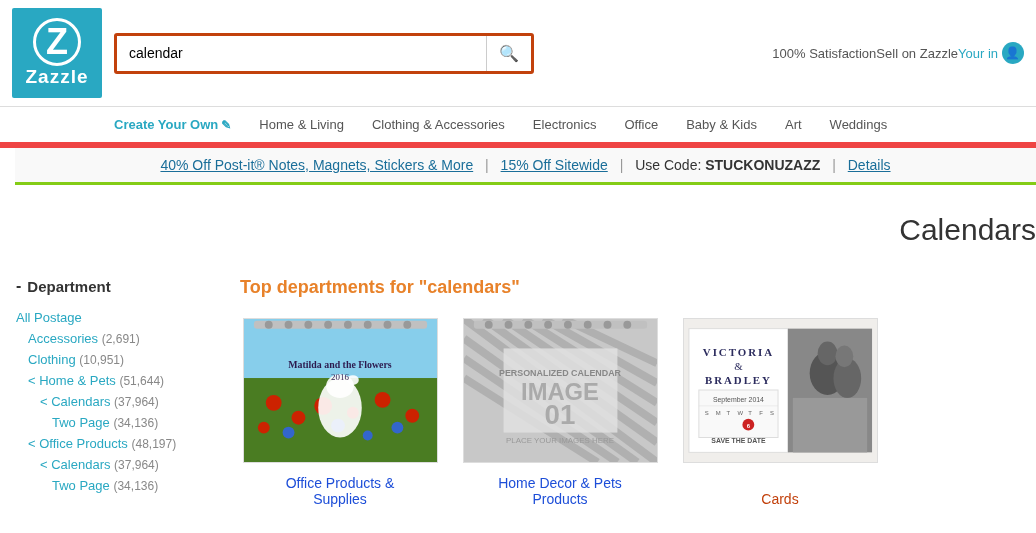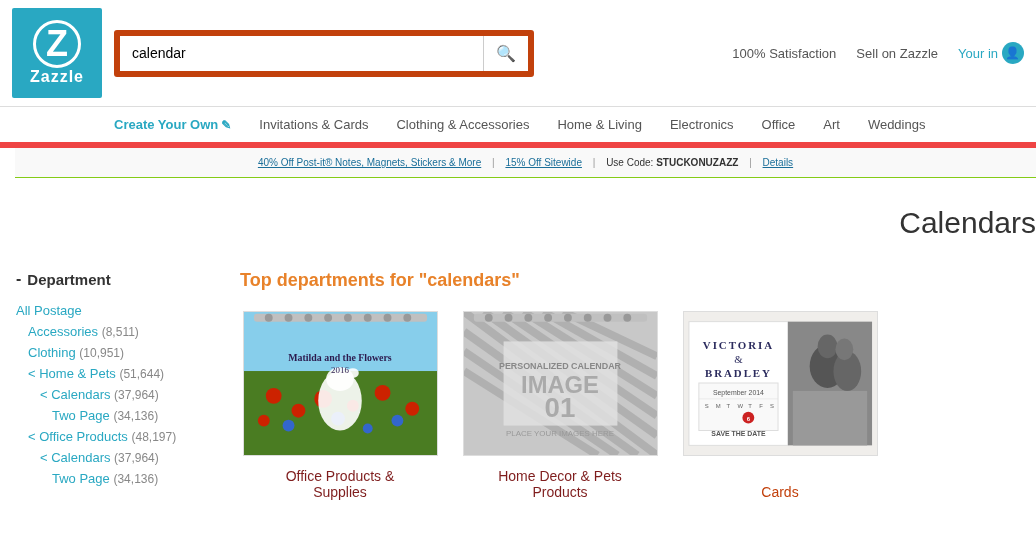--- a/index.html
+++ b/index.html
@@ -2,38 +2,38 @@
 <html><head>
   <meta charset="utf-8">
   <style>
     * { margin: 0; padding: 0; box-sizing: border-box; }
     body { font-family: Arial, sans-serif; font-size: 13px; color: #333; background: #fff; width: 1036px; }
 
     
     .header { display: flex; align-items: center; background: #fff; padding: 8px 12px; border-bottom: 1px solid #ddd; gap: 12px; }
     .logo-box { background: #29a8c2; width: 90px; height: 90px; display: flex; flex-direction: column; align-items: center; justify-content: center; flex-shrink: 0; border-radius: 2px; }
     .logo-z { color: #fff; font-size: 36px; font-weight: bold; border: 3px solid #fff; width: 48px; height: 48px; display: flex; align-items: center; justify-content: center; border-radius: 50%; }
-    .logo-text { color: #fff; font-size: 16px; font-weight: bold; letter-spacing: 1px; }
-    .search-bar { display: flex; align-items: center; border: 6px solid #c2410c; border-radius: 3px; overflow: hidden; flex: 1; max-width: 420px; }
+    .logo-text { color: #fff; font-size: 19px; font-weight: bold; letter-spacing: 1px; }
+    .search-bar { display: flex; align-items: center; border: 3px solid #c2410c; border-radius: 3px; overflow: hidden; flex: 1; max-width: 420px; }
     .search-input { border: none; outline: none; padding: 8px 12px; font-size: 14px; width: 100%; }
     .search-btn { background: #fff; border: none; border-left: 1px solid #ccc; padding: 8px 12px; cursor: pointer; font-size: 16px; color: #555; }
-    .header-right { display: flex; align-items: center; gap: 20px; margin-left: auto; }
+    .header-right { display: flex; align-items: center; margin-left: auto; }
     .satisfaction { color: #555; font-size: 13px; }
     .sell-link { color: #555; font-size: 13px; text-decoration: none; }
     .sign-in { color: #29a8c2; font-size: 13px; text-decoration: none; display: flex; align-items: center; gap: 4px; }
     .user-icon { width: 22px; height: 22px; border-radius: 50%; background: #29a8c2; display: inline-flex; align-items: center; justify-content: center; color: #fff; font-size: 12px; }
 
     
     .nav { background: #fff; border-bottom: 6px solid #ef4444; padding: 0 10px 0 100px; display: flex; align-items: center; gap: 0; }
     .nav-item { padding: 10px 14px; font-size: 13px; color: #555; cursor: pointer; white-space: nowrap; text-decoration: none; display: flex; align-items: center; gap: 3px; }
     .nav-item.create { color: #29a8c2; font-weight: bold; }
     .pencil-icon { font-size: 12px; }
 
     
-    .promo-banner { background: #f9f9f9; border-bottom: 1px solid #84cc16; text-align: center; padding: 9px; font-size: 10px; color: #333; margin-left: 15px; }
+    .promo-banner { background: #f9f9f9; border-bottom: 3px solid #84cc16; text-align: center; padding: 9px; font-size: 14px; color: #333; margin-left: 15px; }
     .promo-banner a { color: #1a6e99; text-decoration: underline; }
     .promo-banner strong { color: #333; }
     .promo-sep { color: #999; margin: 0 8px; }
 
     
     .page-title { text-align: right; font-size: 30px; font-weight: normal; color: #333; margin: 28px 0 20px; }
 
     
     .main { display: flex; padding: 0 0 20px; }
 
@@ -49,21 +49,21 @@
     .sidebar-item.indent3 { padding-left: 36px; }
 
     
     .content { flex: 1; padding: 10px 20px; }
     .top-depts-title { font-size: 18px; color: #e8822a; margin-bottom: 20px; }
 
     
     .cards-grid { display: flex; gap: 20px; }
     .card { width: 200px; display: flex; flex-direction: column; align-items: center; }
     .card-img { width: 195px; height: 145px; border: 1px solid #ddd; overflow: hidden; display: flex; align-items: center; justify-content: center; background: #f0f0f0; margin-bottom: 12px; }
-    .card-label { font-size: 14px; color: #7f1d1d; text-align: center; text-decoration: none; }
+    .card-label { font-size: 14px; color: #1d4ed8; text-align: center; text-decoration: none; }
     .card-label-black { color: #c2410c; margin-top: 16px; }
   </style>
 </head>
 <body>
 
 <div class="header">
   <div class="logo-box">
     <div class="logo-z">Z</div>
     <div class="logo-text">Zazzle</div>
   </div>
@@ -81,25 +81,25 @@
       <span class="user-icon">👤</span>
     </a>
   </div>
 </div>
 
 <nav class="nav">
   <a class="nav-item create" href="#">
     <span>Create Your Own</span>
     <span class="pencil-icon">✎</span>
   </a>
-  <a class="nav-item" href="#">Invitations &amp; Cards</a>
+  <a class="nav-item" href="#">Home &amp; Living</a>
   <a class="nav-item" href="#">Clothing &amp; Accessories</a>
-  <a class="nav-item" href="#">Home &amp; Living</a>
   <a class="nav-item" href="#">Electronics</a>
   <a class="nav-item" href="#">Office</a>
+  <a class="nav-item" href="#">Baby &amp; Kids</a>
   <a class="nav-item" href="#">Art</a>
   <a class="nav-item" href="#">Weddings</a>
 </nav>
 
 <div class="promo-banner">
   <a href="#">40% Off Post-it® Notes, Magnets, Stickers &amp; More</a>
   <span class="promo-sep">|</span>
   <a href="#">15% Off Sitewide</a>
   <span class="promo-sep">|</span>
   <span>Use Code:</span>
@@ -116,21 +116,21 @@
     <div class="sidebar-dept-header">
       <span class="sidebar-dept-dash">-</span>
       <span>Department</span>
     </div>
 
     <div class="sidebar-item">
       <a href="#">All Postage</a>
     </div>
     <div class="sidebar-item indent1">
       <a href="#">Accessories</a>
-      <span class="count">(8,511)</span>
+      <span class="count">(2,691)</span>
     </div>
     <div class="sidebar-item indent1">
       <a href="#">Clothing</a>
       <span class="count">(10,951)</span>
     </div>
     <div class="sidebar-item indent1">
       <a href="#">&lt; Home &amp; Pets</a>
       <span class="count">(51,644)</span>
     </div>
     <div class="sidebar-item indent2">

